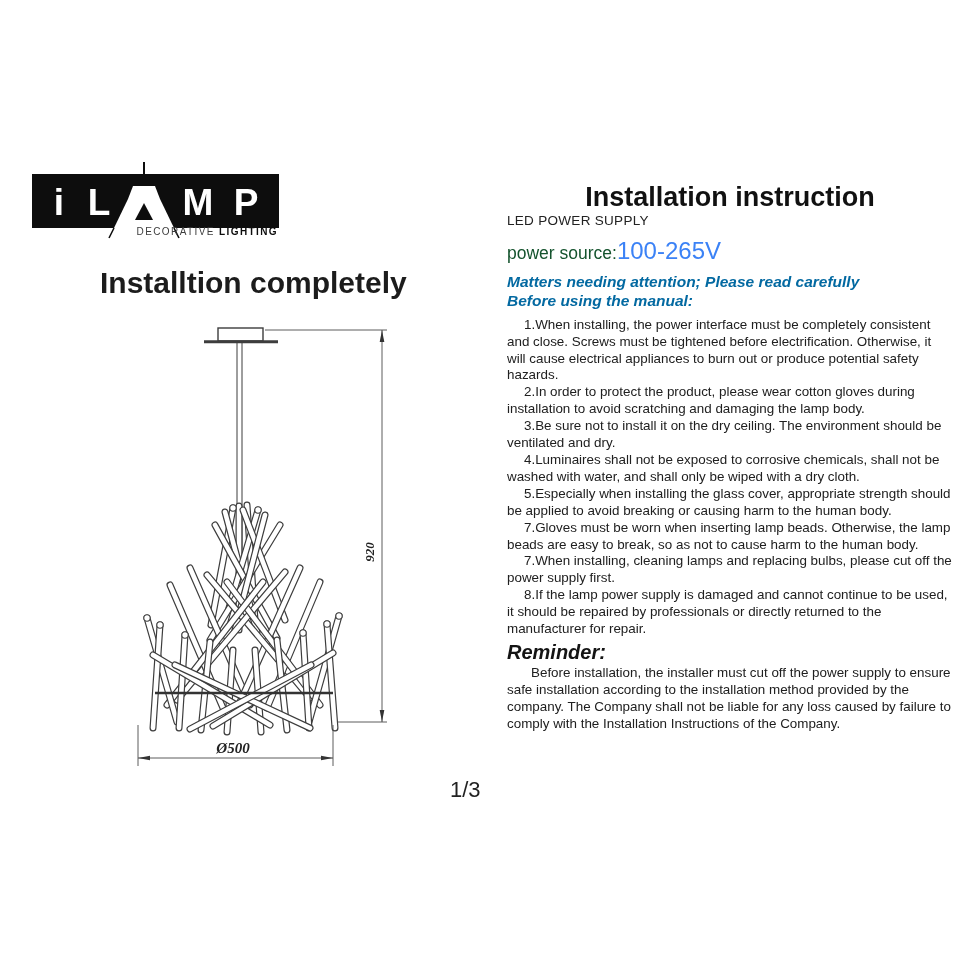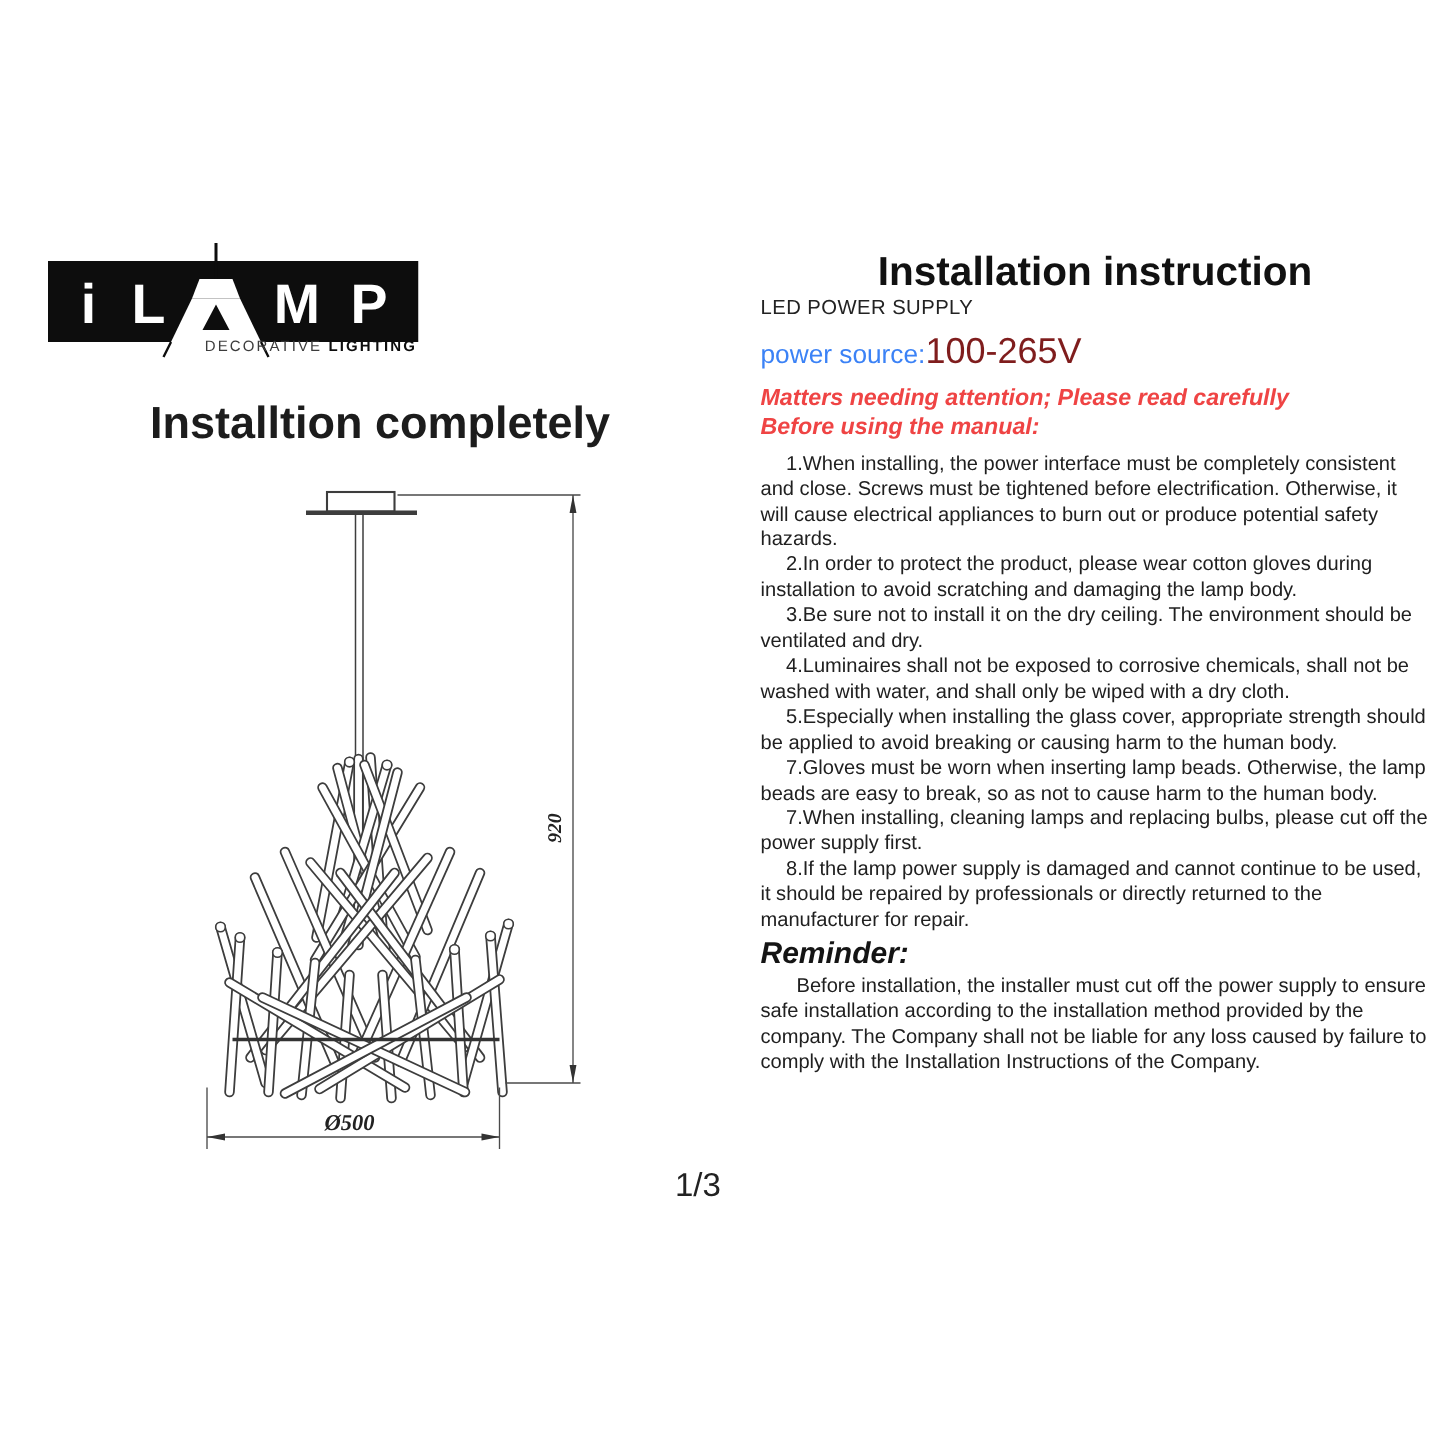--- a/index.html
+++ b/index.html
@@ -14,28 +14,28 @@
   .tagline .bold{font-weight:700;color:#0d0d0d;}
 
   
   .left-heading{position:absolute;left:100px;top:266px;width:320px;margin:0;
                 font-size:30px;font-weight:bold;color:#1c1c1c;white-space:nowrap;}
 
   
   .diagram{position:absolute;left:115px;top:320px;}
 
   
-  .right-col{position:absolute;left:507px;top:166px;width:446px;}
+  .right-col{position:absolute;left:507px;top:182px;width:446px;}
   .r-title{margin:0;text-align:center;font-size:27px;font-weight:bold;color:#111;}
   .r-subtitle{margin:0;text-align:left;font-size:13.5px;color:#222;letter-spacing:.3px;}
   .power-line{margin-top:9px;white-space:nowrap;}
-  .power-label{font-size:17.5px;color:#3b82f6;}
-  .power-value{font-size:24px;color:#7f1d1d;}
+  .power-label{font-size:17.5px;color:#14532d;}
+  .power-value{font-size:24px;color:#3b82f6;}
   .warning{margin-top:7px;font-size:15.5px;font-weight:bold;font-style:italic;
-           line-height:1.25;color:#ef4444;}
+           line-height:1.25;color:#0369a1;}
   .warning span{display:block;}
   .items{margin-top:6px;}
   .items p, .reminder-body{margin:0;font-size:13.4px;line-height:16.9px;color:#202020;
            text-indent:17px;}
   .reminder-title{margin:3px 0 1px 0;font-size:20px;font-weight:bold;font-style:italic;color:#141414;}
   .reminder-body{text-indent:24px;}
 
   .page-num{position:absolute;left:450px;top:777px;font-size:22px;color:#222;}
 </style>
 </head>

